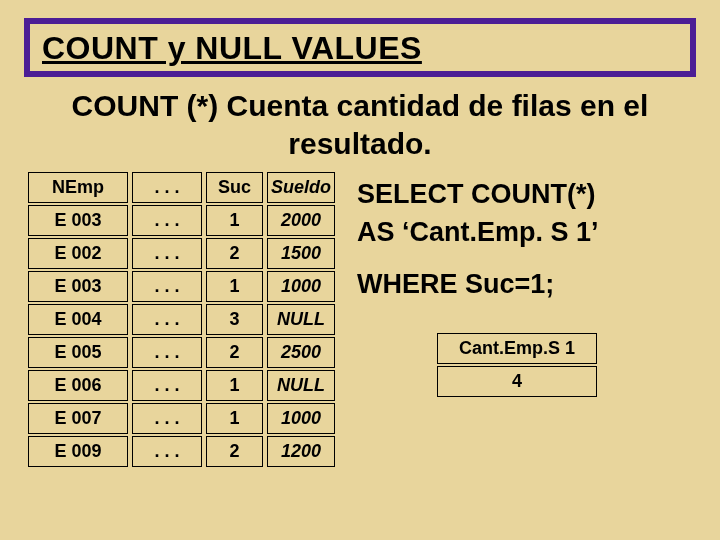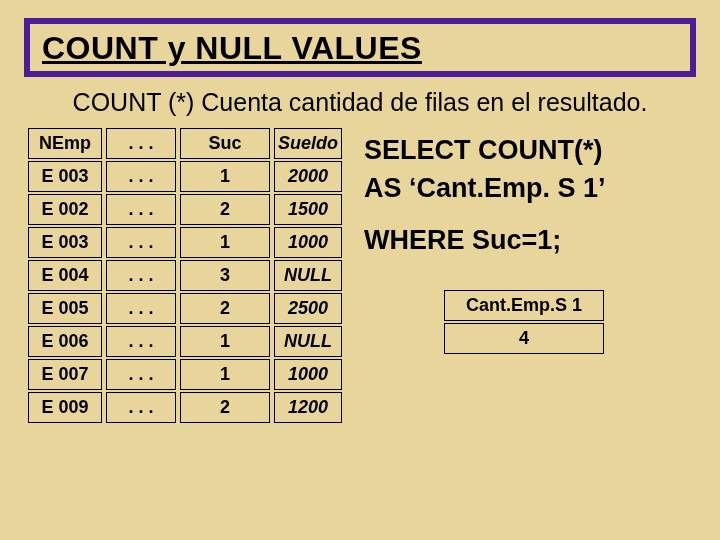--- a/index.html
+++ b/index.html
@@ -20,22 +20,22 @@
     background: #e8d59c;
   }
   .title-text {
     font-size: 32px;
     font-weight: bold;
     text-decoration: underline;
     letter-spacing: 0.5px;
   }
   .subtitle {
     text-align: center;
-    font-size: 25px;
-    font-weight: normal;
+    font-size: 30px;
+    font-weight: bold;
     margin: 8px 24px 8px 24px;
     line-height: 1.25;
   }
   .content {
     display: flex;
     flex-direction: row;
     margin: 0 24px;
   }
   .left {
     flex: 0 0 auto;
@@ -51,23 +51,23 @@
   }
   .data-table th, .data-table td {
     border: 1.5px solid #000;
     background: #e8d59c;
     font-size: 18px;
     font-weight: bold;
     text-align: center;
     padding: 4px 0;
   }
   .data-table th { font-size: 18px; }
-  .col-nemp  { width: 74px; }
+  .col-nemp  { width: 100px; }
   .col-dots  { width: 70px; }
-  .col-suc   { width: 90px; }
+  .col-suc   { width: 57px; }
   .col-sueldo{ width: 68px; font-style: italic; }
 
   .sql {
     font-size: 27px;
     font-weight: bold;
     line-height: 1.4;
   }
   .sql .block { margin-bottom: 14px; }
 
   .result-wrap {

